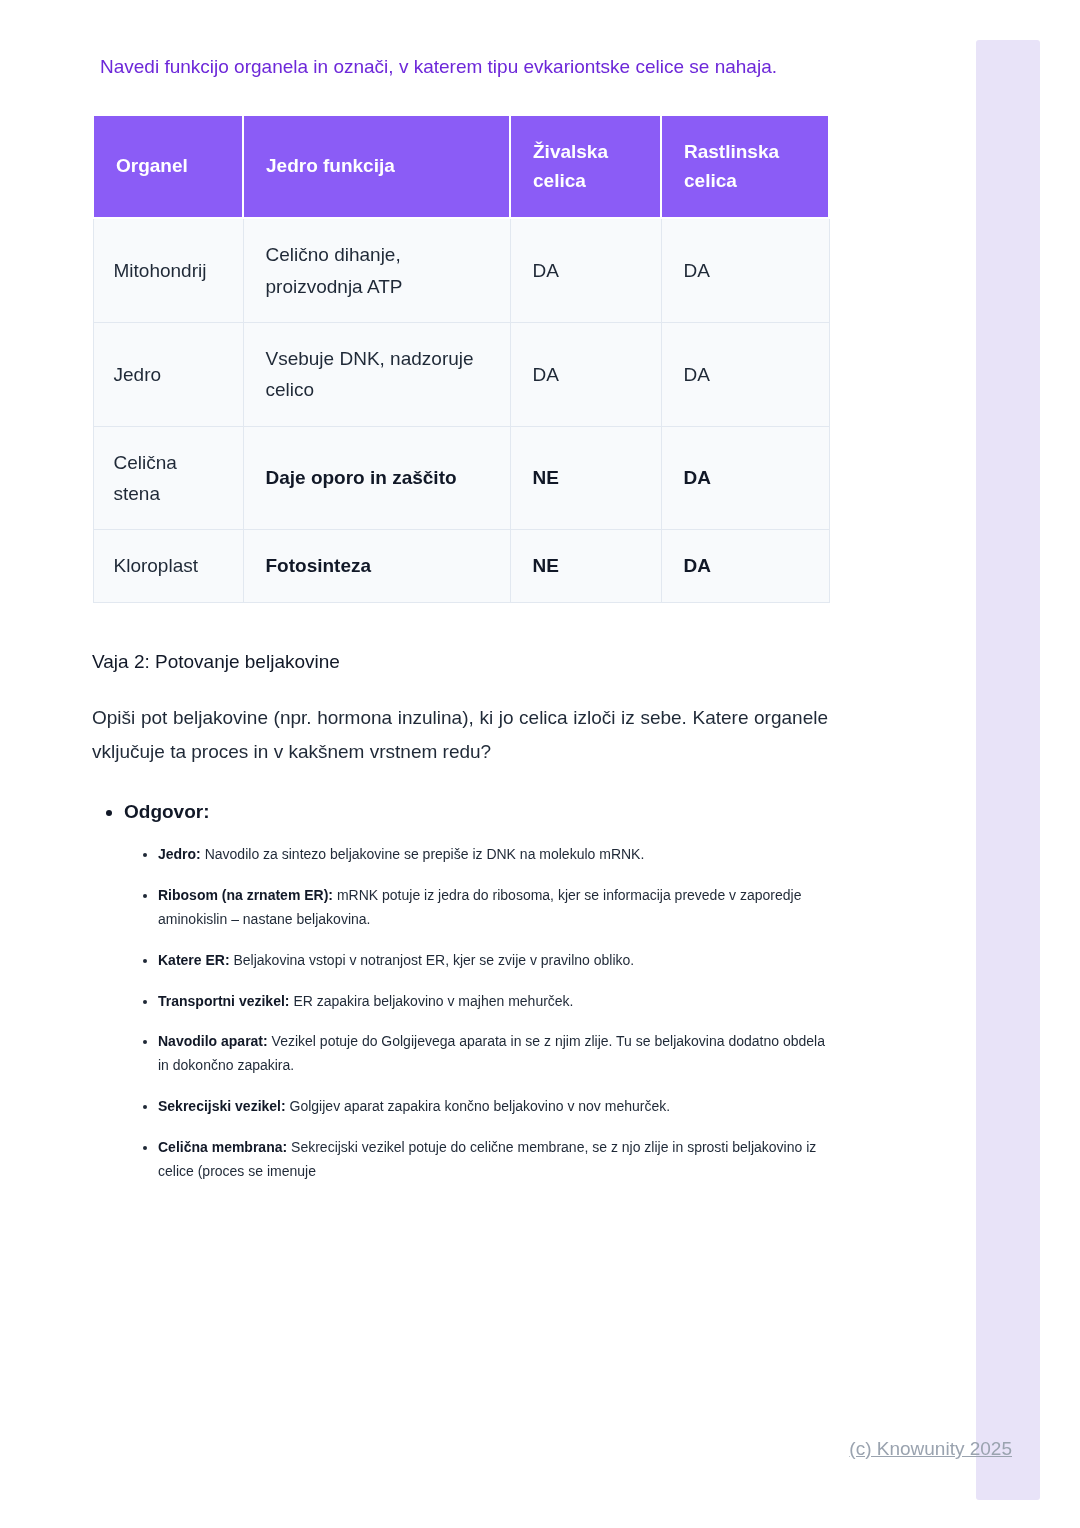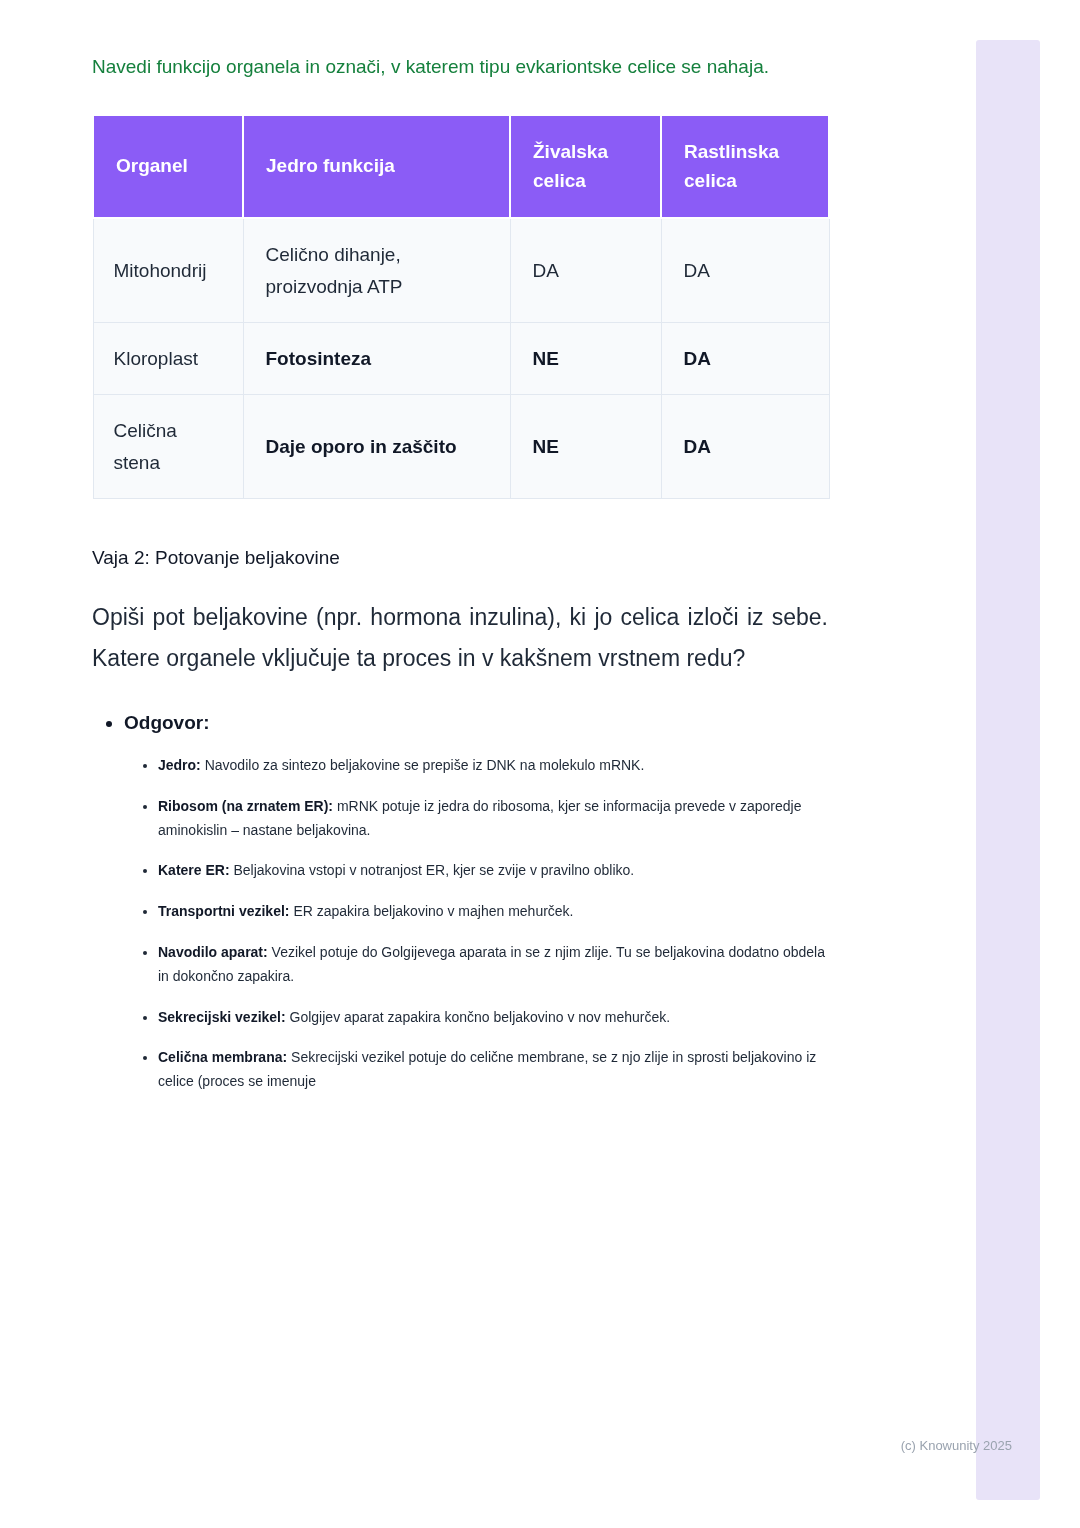--- a/index.html
+++ b/index.html
@@ -23,21 +23,22 @@
     .content {
       position: absolute;
       left: 92px;
       top: 50px;
       width: 736px;
     }
     .intro {
       font-size: 19px;
       line-height: 1.8;
       text-align: justify;
-      color: #15803d;
+      color: #6d28d9;
+      margin-left: 8px;
     }
     table.organelle-table {
       border-collapse: collapse;
       table-layout: fixed;
       width: 736px;
       margin-top: 30px;
     }
     table.organelle-table th {
       background: #8b5cf6;
       color: #ffffff;
@@ -61,21 +62,21 @@
     table.organelle-table td.col-organel { padding: 20px 14px 20px 20px; }
     tr.emph td:not(.col-organel) { font-weight: 700; color: #111827; }
     .section-heading {
       margin-top: 48px;
       font-size: 19px;
       font-weight: 400;
       color: #111827;
     }
     .question {
       margin-top: 28px;
-      font-size: 23px;
+      font-size: 19px;
       line-height: 1.8;
       text-align: justify;
       color: #1f2937;
     }
     ul.answer-list {
       margin-top: 28px;
       padding-left: 32px;
       list-style-type: disc;
       font-size: 19px;
       color: #111827;
@@ -92,23 +93,24 @@
       margin-bottom: 17px;
       line-height: 1.7;
       font-size: 14px;
     }
     ul.steps > li:last-child { margin-bottom: 11px; }
     .lead { font-weight: 700; color: #111827; }
     .footer-credit {
       position: absolute;
       top: 1438px;
       right: 68px;
-      font-size: 13px;
+      font-size: 19px;
       color: #9aa3af;
       z-index: 2;
+      text-decoration: underline;
     }
   </style>
 </head>
 <body>
 
 <div class="side-strip"></div>
 
 <div class="content">
 
   <p class="intro">Navedi funkcijo organela in označi, v katerem tipu evkariontske celice se nahaja.</p>
@@ -128,32 +130,38 @@
         <th>Rastlinska celica</th>
       </tr>
     </thead>
     <tbody>
       <tr>
         <td class="col-organel">Mitohondrij</td>
         <td>Celično dihanje, proizvodnja ATP</td>
         <td>DA</td>
         <td>DA</td>
       </tr>
+      <tr>
+        <td class="col-organel">Jedro</td>
+        <td>Vsebuje DNK, nadzoruje celico</td>
+        <td>DA</td>
+        <td>DA</td>
+      </tr>
+      <tr class="emph">
+        <td class="col-organel">Celična stena</td>
+        <td>Daje oporo in zaščito</td>
+        <td>NE</td>
+        <td>DA</td>
+      </tr>
       <tr class="emph">
         <td class="col-organel">Kloroplast</td>
         <td>Fotosinteza</td>
         <td>NE</td>
         <td>DA</td>
       </tr>
-      <tr class="emph">
-        <td class="col-organel">Celična stena</td>
-        <td>Daje oporo in zaščito</td>
-        <td>NE</td>
-        <td>DA</td>
-      </tr>
     </tbody>
   </table>
 
   <h2 class="section-heading">Vaja 2: Potovanje beljakovine</h2>
 
   <p class="question">Opiši pot beljakovine (npr. hormona inzulina), ki jo celica izloči iz sebe. Katere organele vključuje ta proces in v kakšnem vrstnem redu?</p>
 
   <ul class="answer-list">
     <li>
       <span class="answer-label">Odgovor:</span>

